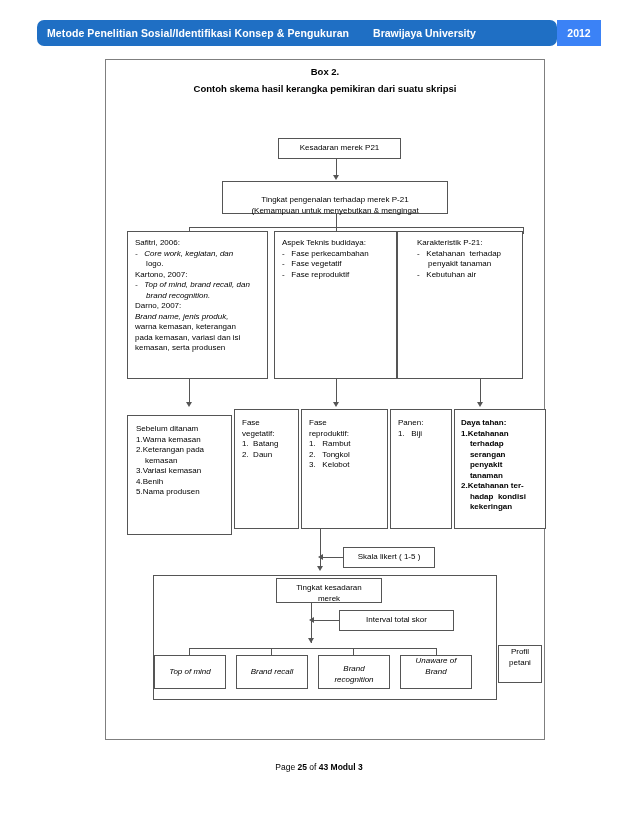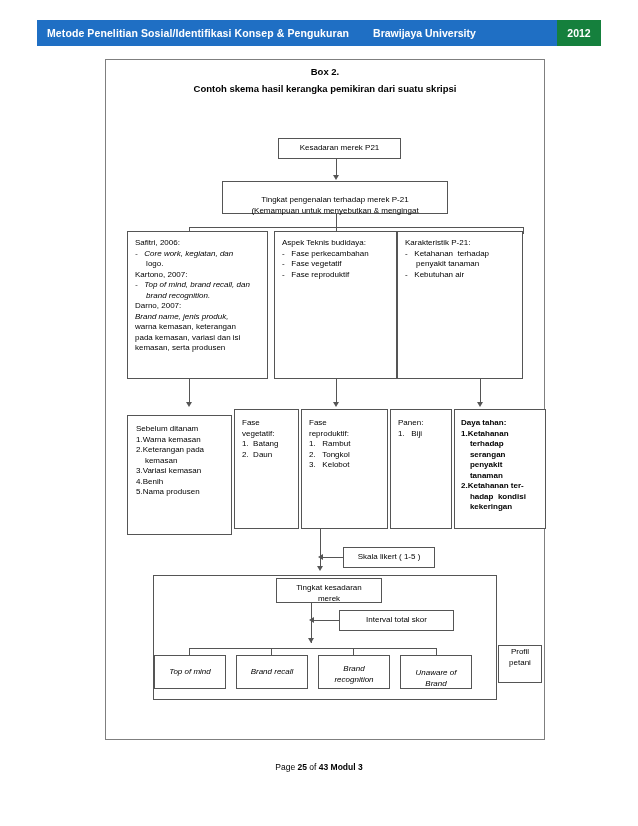--- a/index.html
+++ b/index.html
@@ -25,35 +25,36 @@
     display: flex;
     align-items: stretch;
   }
   .header-main {
     background: #1F6FC4;
     flex: 1;
     display: flex;
     align-items: center;
     padding-left: 10px;
     box-sizing: border-box;
+    border-radius: 7px;
   }
   .header-title {
     color: #ffffff;
     font-size: 10.5px;
     font-weight: bold;
     letter-spacing: 0.1px;
   }
   .header-univ {
     color: #ffffff;
     font-size: 10.5px;
     font-weight: bold;
     margin-left: 24px;
   }
   .header-year {
-    background: #15803d;
+    background: #3b82f6;
     width: 44px;
     display: flex;
     align-items: center;
     justify-content: center;
     color: #ffffff;
     font-size: 10.5px;
     font-weight: bold;
   }
   
   .frame {
@@ -189,21 +190,21 @@
   <span class="ln">kemasan, serta produsen</span>
 </div>
 
 <div class="node" style="left:274px; top:231px; width:123px; height:148px; padding:6px 7px;">
   <span class="ln">Aspek Teknis budidaya:</span>
   <span class="ln">-   Fase perkecambahan</span>
   <span class="ln">-   Fase vegetatif</span>
   <span class="ln">-   Fase reproduktif</span>
 </div>
 
-<div class="node" style="left:397px; top:231px; width:126px; height:148px; padding:6px 7px;">
+<div class="node" style="left:397px; top:231px; width:126px; height:148px; padding:6px 19px;">
   <span class="ln">Karakteristik P-21:</span>
   <span class="ln">-   Ketahanan  terhadap</span>
   <span class="ln">     penyakit tanaman</span>
   <span class="ln">-   Kebutuhan air</span>
 </div>
 
 <div class="vline" style="left:189px; top:379px; height:25px;"></div>
 <div class="arrow-down" style="left:185.5px; top:402px;"></div>
 
 <div class="vline" style="left:336px; top:379px; height:25px;"></div>
@@ -293,21 +294,21 @@
 <div class="node center it" style="left:154px; top:655px; width:72px; height:34px;">
   <span>Top of mind</span>
 </div>
 <div class="node center it" style="left:236px; top:655px; width:72px; height:34px;">
   <span>Brand recall</span>
 </div>
 <div class="node centertext it" style="left:318px; top:655px; width:72px; height:34px; padding-top:8px;">
   <span class="ln">Brand</span>
   <span class="ln">recognition</span>
 </div>
-<div class="node centertext it" style="left:400px; top:655px; width:72px; height:34px; padding-top:12px;">
+<div class="node centertext it" style="left:400px; top:655px; width:72px; height:34px; padding-top:0;">
   <span class="ln">Unaware of</span>
   <span class="ln">Brand</span>
 </div>
 
 <div class="node centertext" style="left:498px; top:645px; width:44px; height:38px; padding-top:1px;">
   <span class="ln">Profil</span>
   <span class="ln">petani</span>
 </div>
 
 <div class="footer">

